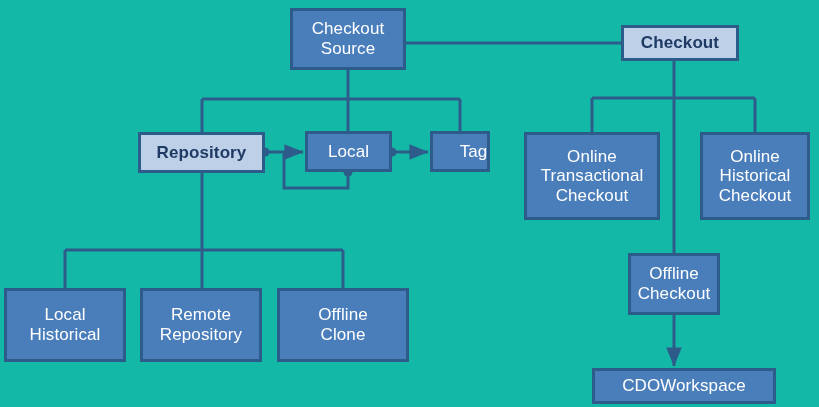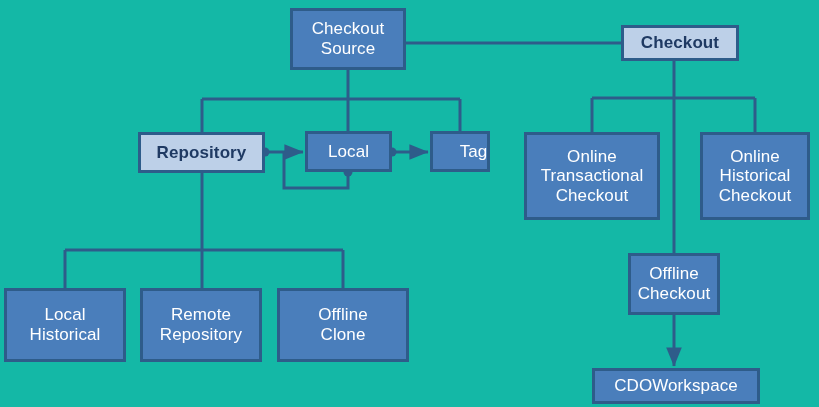--- a/index.html
+++ b/index.html
@@ -132,17 +132,17 @@
   <div class="node filled" style="left:277px; top:288px; width:132px; height:74px;">
     <span class="label">Offline
 Clone</span>
   </div>
 
   <div class="node filled" style="left:628px; top:253px; width:92px; height:62px;">
     <span class="label">Offline
 Checkout</span>
   </div>
 
-  <div class="node filled" style="left:592px; top:368px; width:168px; height:36px;">
+  <div class="node filled" style="left:592px; top:368px; width:184px; height:36px;">
     <span class="label">CDOWorkspace</span>
   </div>
 
 </div>
 
 </body></html>

